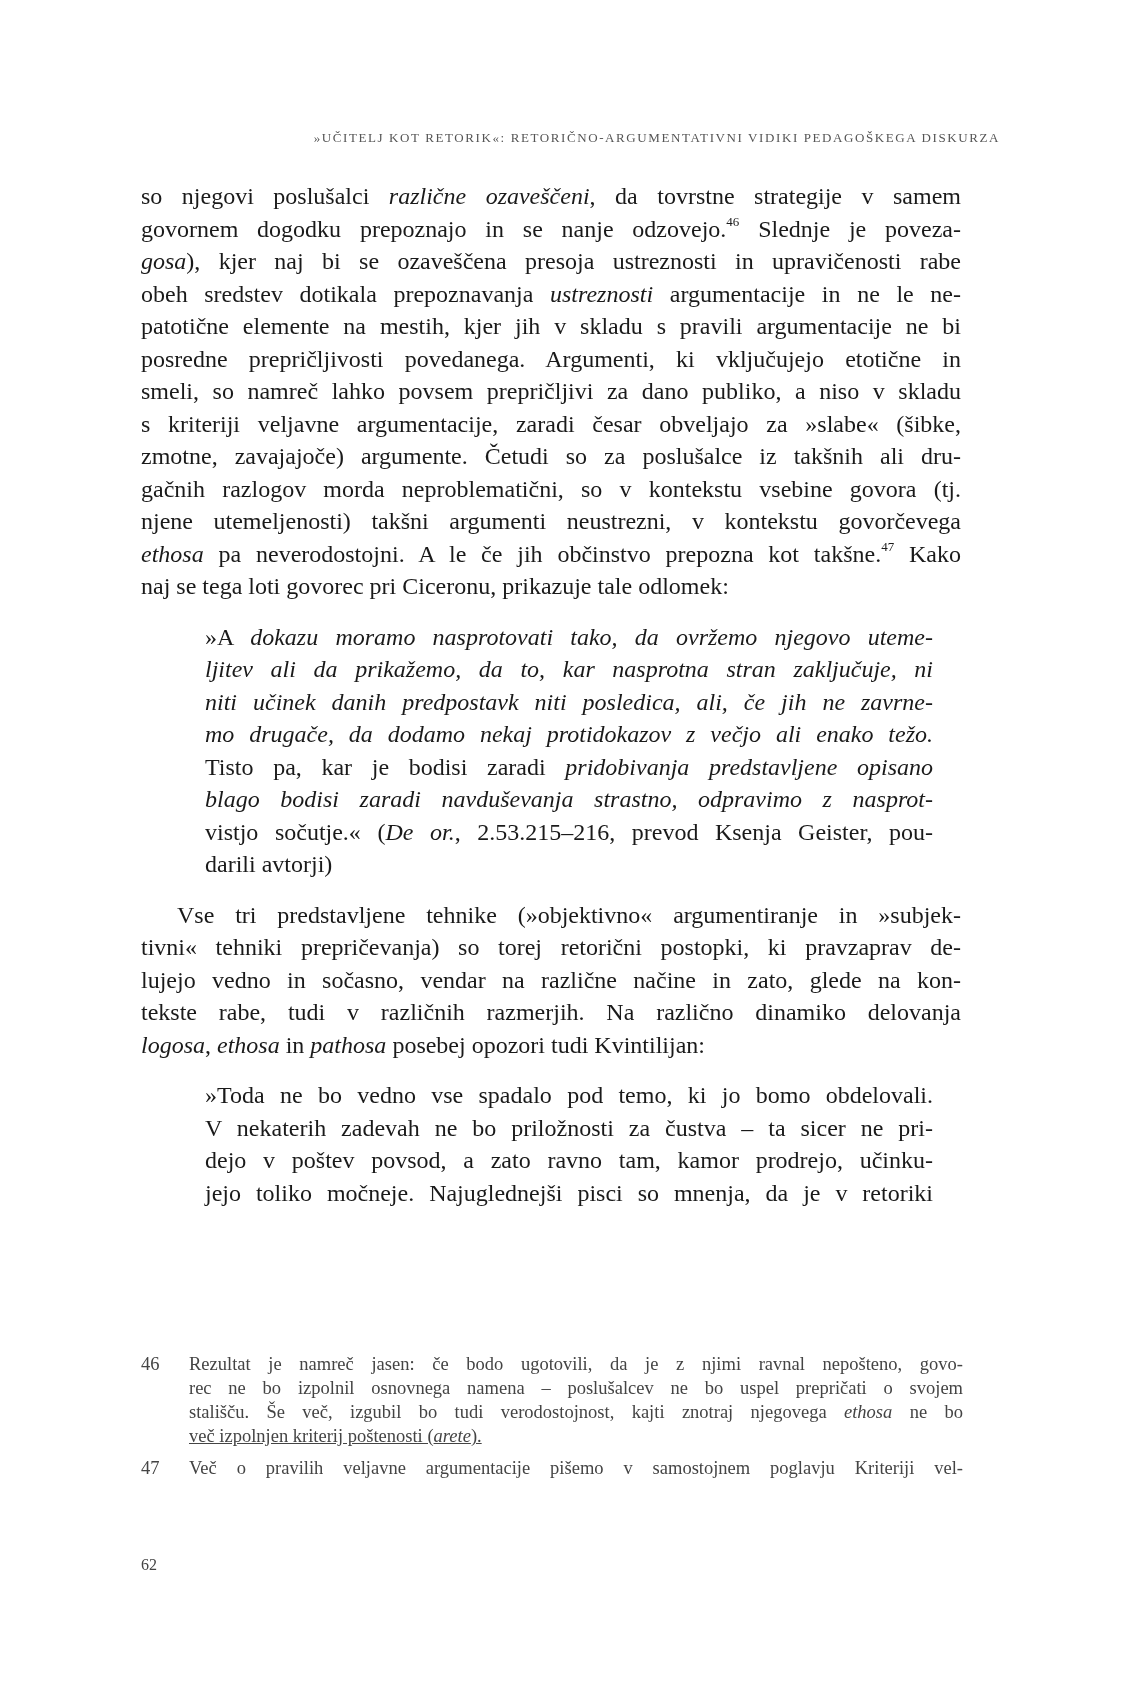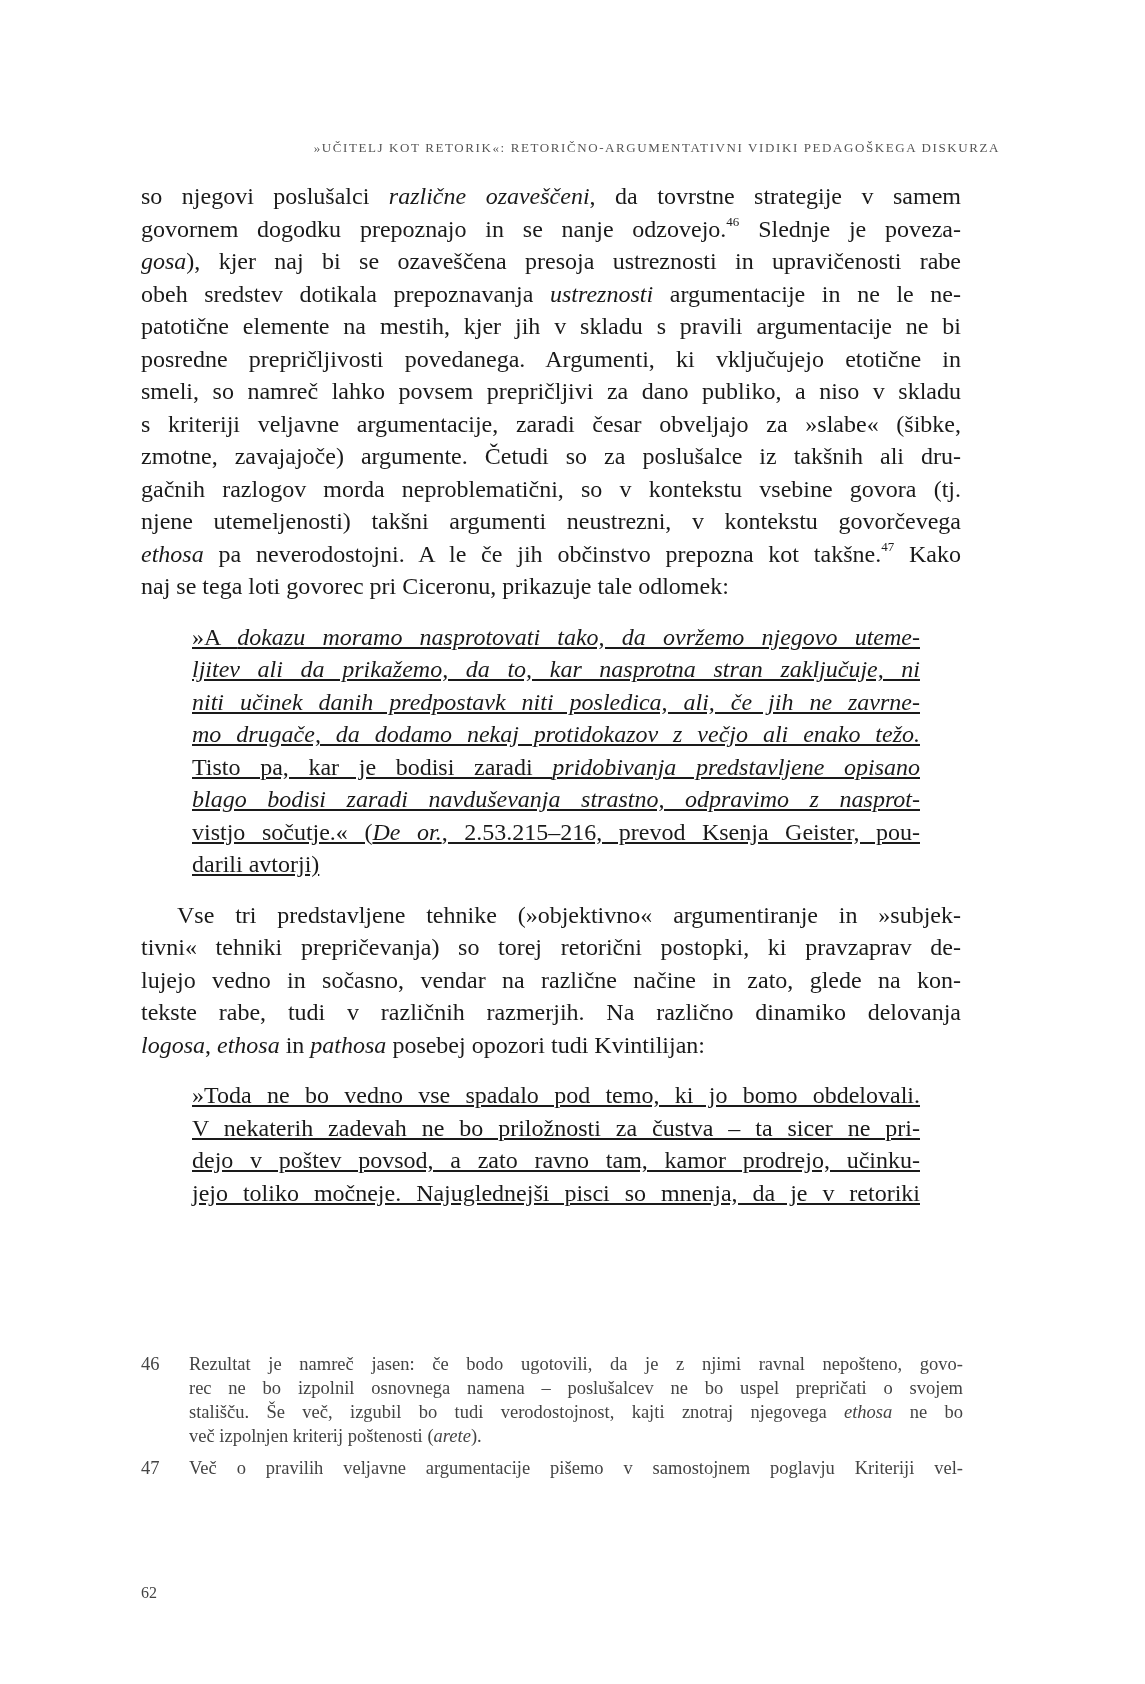--- a/index.html
+++ b/index.html
@@ -1,34 +1,34 @@
 <!DOCTYPE html>
 <html><head>
   <meta charset="utf-8">
   <style>
     html, body { margin: 0; padding: 0; background: #ffffff; }
     body { width: 1145px; height: 1684px; position: relative; overflow: hidden;
            font-family: "Liberation Serif", "DejaVu Serif", serif; color: #1a1a1a; }
-    .running-head { position: absolute; top: 140px; left: 0; width: 1000px; text-align: right;
+    .running-head { position: absolute; top: 130px; left: 0; width: 1000px; text-align: right;
                     font-size: 13px; letter-spacing: 1.6px; color: #555; }
     .body-text { position: absolute; left: 141px; width: 820px; top: 180px; }
     .para { font-size: 24px; line-height: 32.5px; margin: 0; text-align: justify; }
     .para .ln { display: block; text-align: justify; text-align-last: justify; white-space: nowrap; }
     .para .ln.last { text-align-last: left; }
-    .quote { margin: 18px 0 18px 51px; width: 728px; text-decoration: underline; }
+    .quote { margin: 18px 0 18px 64px; width: 728px; }
     sup { font-size: 13px; vertical-align: 11px; line-height: 0; }
     i { font-style: italic; }
     .footnotes { position: absolute; left: 141px; top: 1352px; width: 822px; font-size: 18.5px;
                  line-height: 24px; color: #444; }
     .fn { display: flex; margin-bottom: 8px; }
     .fn-num { width: 48px; flex: none; }
     .fn-text { flex: 1; }
     .fn-text .ln { display: block; text-align: justify; text-align-last: justify; white-space: nowrap; }
-    .fn-text .ln.last { text-align-last: left; }
-    .page-num { position: absolute; left: 141px; top: 1556px; font-size: 16px; color: #444; margin-top: 28px; }
+    .fn-text .ln.last { text-align-last: left; text-decoration: underline; }
+    .page-num { position: absolute; left: 141px; top: 1556px; font-size: 16px; color: #444; }
   </style>
 </head>
 <body>
 
 <div class="running-head">»UČITELJ KOT RETORIK«: RETORIČNO-ARGUMENTATIVNI VIDIKI PEDAGOŠKEGA DISKURZA</div>
 
 <div class="body-text">
   <p class="para">
       <span class="ln">so njegovi poslušalci <i>različne ozaveščeni</i>, da tovrstne strategije v samem</span>
       <span class="ln">govornem dogodku prepoznajo in se nanje odzovejo.<sup>46</sup> Slednje je poveza-</span>

